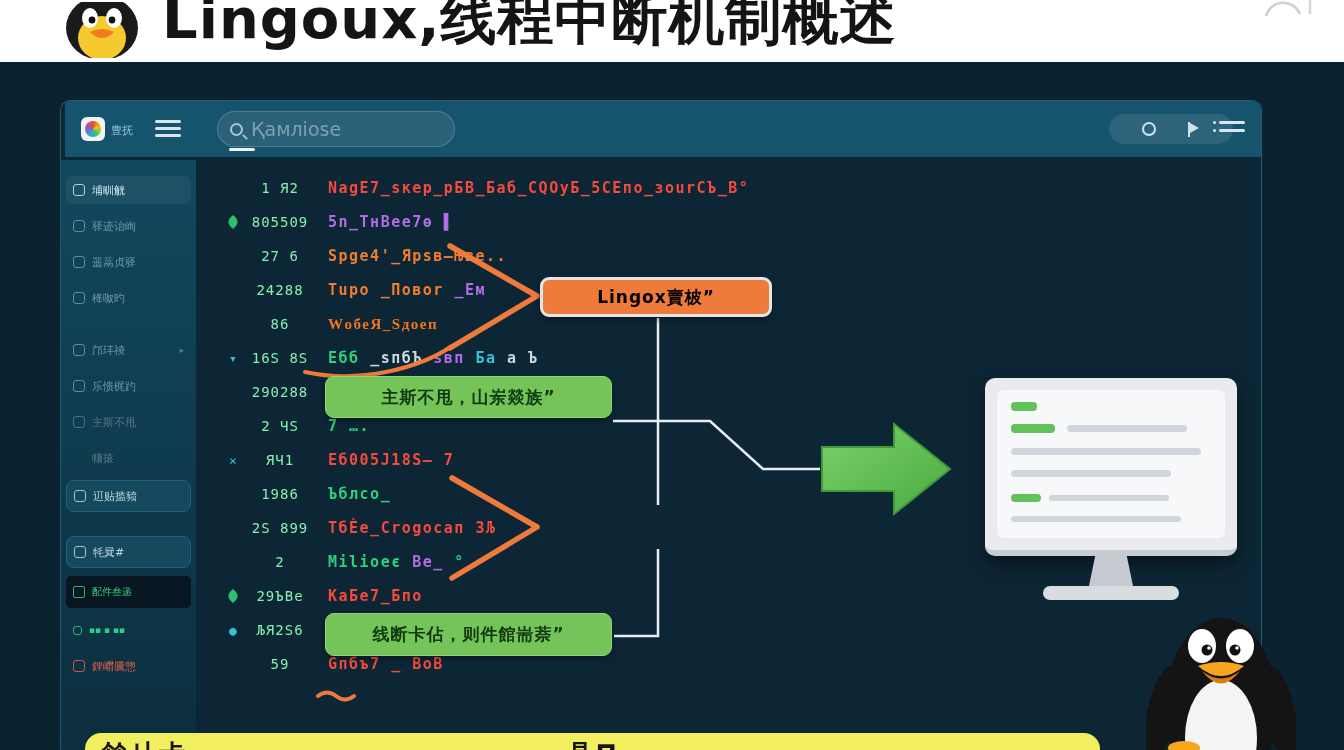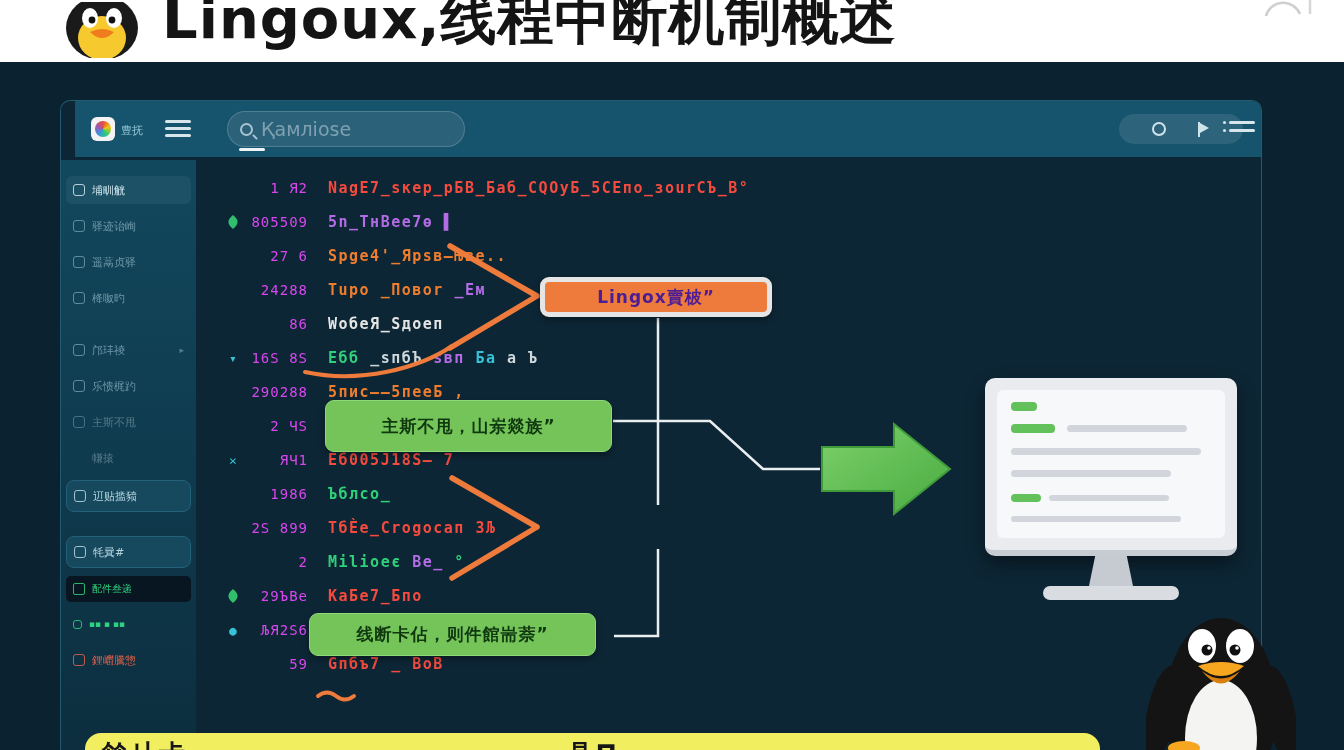--- a/index.html
+++ b/index.html
@@ -8,21 +8,21 @@
 
   
   .header { position:absolute; left:0; top:0; width:1344px; height:62px; background:#ffffff; overflow:hidden; z-index:5;padding-left:35px; }
   .page-title { position:absolute; left:162px; top:-18px; font-size:56px; font-weight:800; color:#141414; letter-spacing:1px; white-space:nowrap; font-family:"DejaVu Sans", sans-serif; }
   .header-logo { position:absolute; left:56px; top:2px; }
   .header-corner { position:absolute; right:18px; top:0; }
 
   
   .window { position:absolute; left:60px; top:100px; width:1202px; height:650px; background:#0d2635; border:1px solid #245a70; border-bottom:none; border-radius:10px 10px 0 0; overflow:hidden; z-index:1; }
 
-  .topbar { position:absolute; left:14px; top:0; width:100%; height:56px; background:#16536d; display:flex; align-items:center; }
+  .topbar { position:absolute; left:4px; top:0; width:100%; height:56px; background:#16536d; display:flex; align-items:center; }
   .logo-chip { position:absolute; left:16px; top:16px; width:24px; height:24px; background:#f3f3f3; border-radius:6px; display:flex; align-items:center; justify-content:center; }
   .logo-ball { width:16px; height:16px; border-radius:50%; background:conic-gradient(#e74c3c,#f1c40f,#2ecc71,#3498db,#9b59b6,#e74c3c); }
   .logo-label { position:absolute; left:46px; top:22px; font-size:11px; color:#8fc3d4; }
   .hamburger { position:absolute; left:90px; top:19px; width:26px; cursor:pointer; }
   .hamburger i { display:block; height:3px; background:#d7e6ec; border-radius:2px; margin-bottom:4px; }
   .search { position:absolute; left:152px; top:10px; width:238px; height:36px; background:rgba(255,255,255,0.09); border:1px solid rgba(255,255,255,0.18); border-radius:18px; display:flex; align-items:center; padding:0 12px; }
   .search input { background:transparent; border:none; outline:none; color:#cfe0e8; font-size:19px; width:170px; margin-left:8px; font-family:"DejaVu Sans", sans-serif; }
   .search input::placeholder { color:#7fa0b0; }
   .mag { width:13px; height:13px; border:2px solid #a9c4d0; border-radius:50%; position:relative; flex:none; }
   .mag::after { content:""; position:absolute; width:6px; height:2px; background:#a9c4d0; transform:rotate(45deg); left:10px; top:11px; }
@@ -40,42 +40,42 @@
   .sidebar { position:absolute; left:0; top:59px; width:135px; height:594px; background:linear-gradient(#12485e,#0c2e3e); padding:16px 5px 0 5px; }
   .s-item { display:flex; align-items:center; height:28px; margin-bottom:8px; padding:0 7px; font-size:11px; cursor:pointer; white-space:nowrap; overflow:hidden; }
   .s-item.gap { margin-top:24px; }
   .s-icon { width:12px; height:12px; border:1.5px solid currentColor; border-radius:3px; margin-right:7px; flex:none; opacity:.85; }
   .s-icon.hidden { visibility:hidden; }
   .s-chev { margin-left:auto; font-size:9px; opacity:.7; }
   .t-active { background:#1d5166; border-radius:6px; color:#cfe6ee; }
   .t-normal { color:#6f98a8; }
   .t-dim { color:#567889; }
   .t-card { background:#16495e; border:1px solid #24607a; border-radius:8px; color:#b9d6e0; height:32px; }
-  .t-code { background:#071620; border-radius:5px; color:#2fd07f; font-family:"DejaVu Sans Mono", monospace; font-size:10px; height:26px; }
+  .t-code { background:#071620; border-radius:5px; color:#2fd07f; font-family:"DejaVu Sans Mono", monospace; font-size:10px; height:32px; }
   .t-code .s-icon { border-radius:2px; }
   .t-mini { color:#2fd07f; font-size:9px; }
   .t-mini .s-icon { width:9px; height:9px; }
   .t-alert { color:#e2604a; }
 
   
   .plist { position:absolute; left:135px; top:56px; right:0; bottom:0; padding-top:14px; font-family:"DejaVu Sans Mono", monospace; }
   .prow { display:flex; align-items:center; height:34px; padding-left:24px; }
   .picon { width:26px; flex:none; font-size:13px; color:#35c4d7; text-align:center; }
   .leaf-shape { display:inline-block; width:10px; height:10px; background:#2fbf6d; border-radius:0 60% 0 60%; transform:rotate(45deg); }
-  .pid { width:82px; flex:none; text-align:right; padding-right:20px; color:#d946ef; font-size:14px; letter-spacing:1px; }
+  .pid { width:82px; flex:none; text-align:center; padding-right:14px; color:#86efac; font-size:14px; letter-spacing:1px; }
   .pname { font-size:15px; font-weight:bold; letter-spacing:1.5px; white-space:nowrap; }
 
   
   .callout { position:absolute; display:flex; align-items:center; justify-content:center; font-weight:bold; font-size:17px; border-radius:9px; z-index:3; letter-spacing:1px; }
-  .co-orange { background:#ee7b3c; color:#4c1d95; border:5px solid #e5e5e5; box-shadow:0 3px 6px rgba(0,0,0,.35); }
+  .co-orange { background:#ee7b3c; color:#000000; border:3px solid #e5e5e5; box-shadow:0 3px 6px rgba(0,0,0,.35); }
   .co-green { background:#74c45a; color:#10380f; border:1px solid #8fd878; box-shadow:0 3px 6px rgba(0,0,0,.35); }
   .c1 { left:540px; top:277px; width:232px; height:40px; }
-  .c2 { left:325px; top:400px; width:287px; height:52px; }
+  .c2 { left:325px; top:376px; width:287px; height:42px; }
   .c3 { left:538px; top:506px; width:242px; height:42px; }
-  .c4 { left:309px; top:613px; width:287px; height:43px; }
+  .c4 { left:325px; top:613px; width:287px; height:43px; }
 
   .overlay { position:absolute; left:0; top:0; width:1344px; height:750px; z-index:2; pointer-events:none; }
 
   
   .monitor { position:absolute; left:985px; top:378px; z-index:2; }
   .mon-frame { width:252px; height:178px; background:#e9ebee; border-radius:10px; border-bottom:6px solid #c7cbd2; padding:12px; box-shadow:0 8px 18px rgba(0,0,0,.45); }
   .mon-screen { width:100%; height:100%; background:#f7f8fa; border-radius:6px; position:relative; overflow:hidden; }
   .bar { position:absolute; border-radius:4px; }
   .bar.g { background:#63c15c; }
   .bar.n { background:#d2d6dc; }
@@ -212,21 +212,21 @@
           <span class="pname"><span style="color: rgb(239, 125, 46);">Spge4'_Ярѕв–Њве..</span></span>
         </div>
         <div class="prow">
           <span class="picon"></span>
           <span class="pid">24288</span>
           <span class="pname"><span style="color: rgb(239, 125, 46);">Тuро _Повоr </span><span style="color: rgb(179, 108, 230);">_Ем</span></span>
         </div>
         <div class="prow">
           <span class="picon"></span>
           <span class="pid">86</span>
-          <span class="pname"><span style="color: #e5e5e5;">WобеЯ_Ѕдоеп</span></span>
+          <span class="pname"><span style="color: #f97316; font-family: Liberation Serif, serif;">WобеЯ_Ѕдоеп</span></span>
         </div>
         <div class="prow">
           <span class="picon">▾</span>
           <span class="pid">16Ѕ 8Ѕ</span>
           <span class="pname"><span style="color: rgb(47, 208, 122);">Ебб </span><span style="color: rgb(205, 215, 220);">_ѕпбЪ </span><span style="color: rgb(179, 108, 230);">ѕвп </span><span style="color: rgb(53, 196, 215);">Ба </span><span style="color: rgb(205, 215, 220); margin-top: 32px;">а Ъ</span></span>
         </div>
         <div class="prow">
           <span class="picon"></span>
           <span class="pid">290288</span>
           <span class="pname"><span style="color: rgb(239, 125, 46);">5пис——5пееБ ,</span></span>

